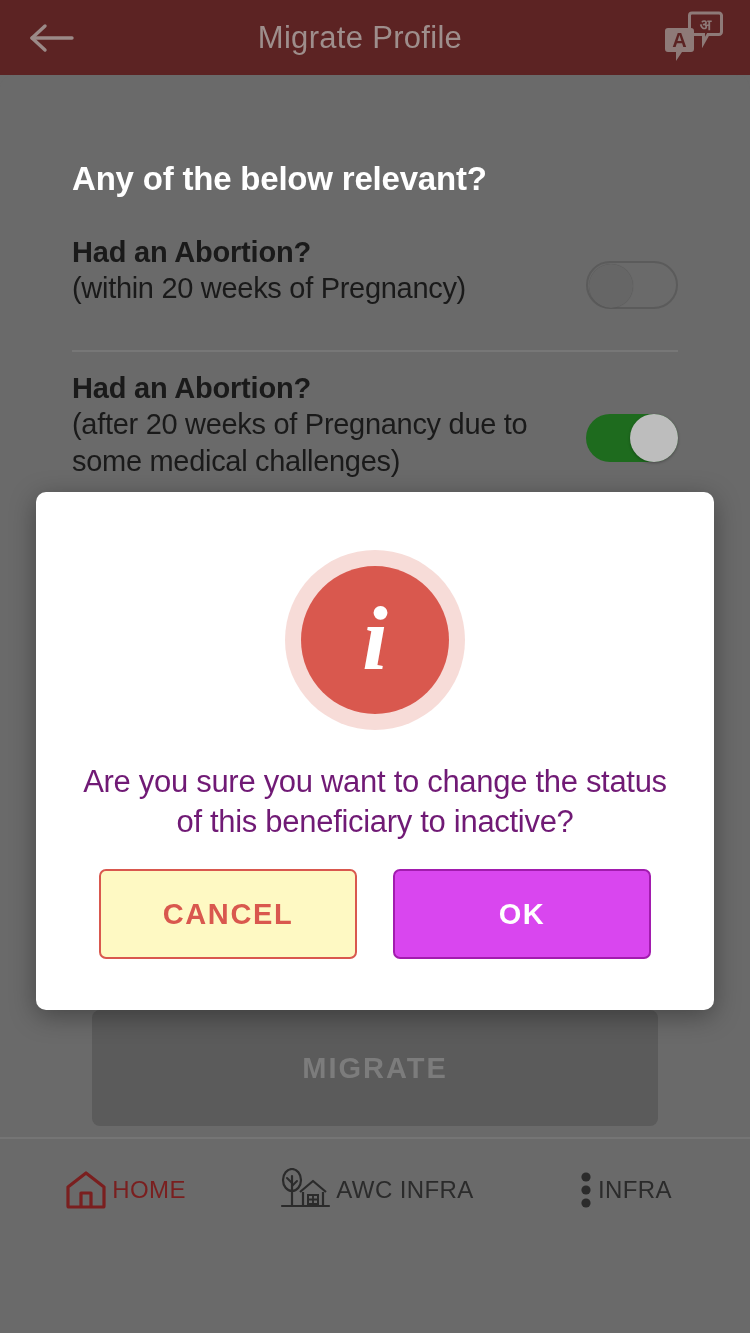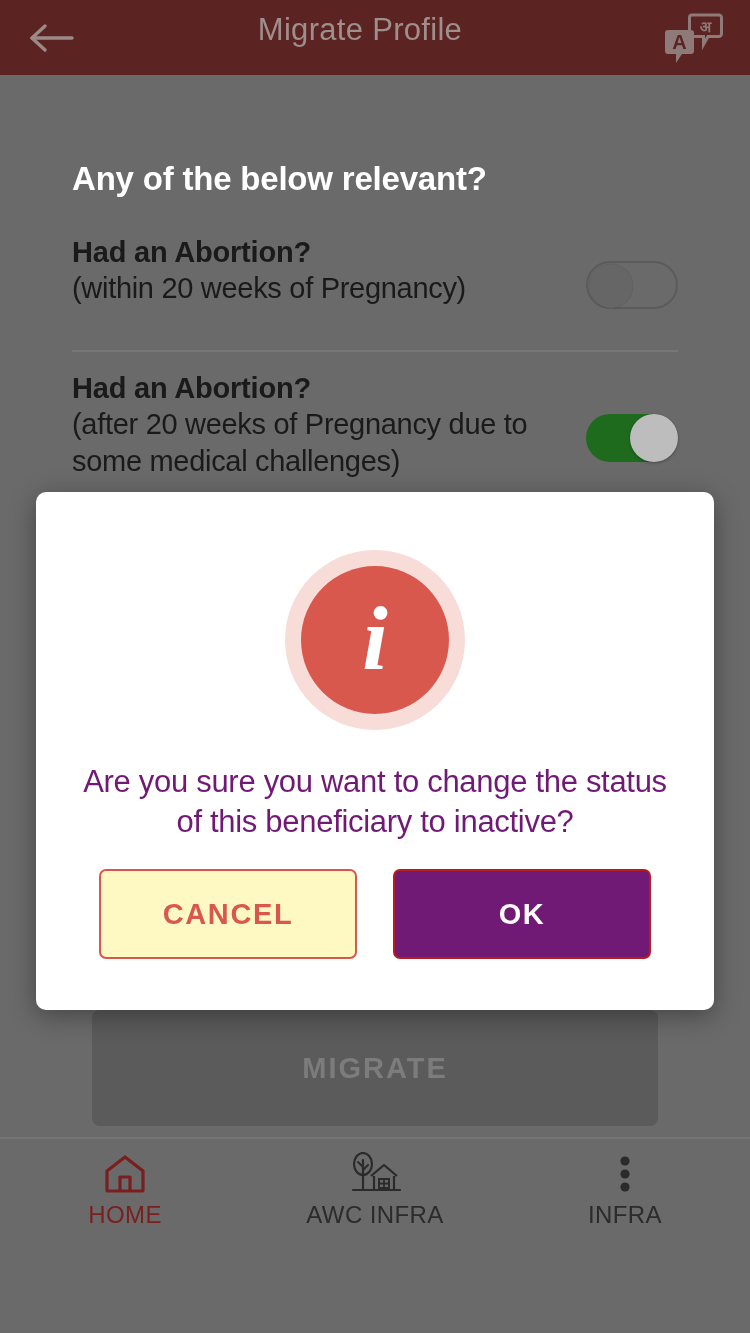--- a/index.html
+++ b/index.html
@@ -23,21 +23,22 @@
     inset: 0;
   }
 
   
   .header {
     position: absolute;
     top: 0; left: 0;
     width: 750px; height: 75px;
     background: #5c2323;
     display: flex;
-    padding: 12px 26px;
+    align-items: center;
+    padding: 0 26px;
   }
   .back-arrow {
     width: 52px; height: 52px;
     display: flex; align-items: center; justify-content: center;
     flex: 0 0 auto;
   }
   .back-arrow svg { display: block; }
   .header-title {
     flex: 1 1 auto;
     text-align: center;
@@ -147,21 +148,21 @@
     position: absolute;
     bottom: 0; left: 0;
     width: 750px; height: 98px;
     background: #6a6a6a;
     border-top: 2px solid #757575;
     display: flex;
   }
   .nav-item {
     flex: 1 1 0;
     display: flex;
-    flex-direction: column;
+    flex-direction: row;
     align-items: center;
     justify-content: center;
     gap: 4px;
     padding-top: 6px;
   }
   .nav-icon { height: 46px; display: flex; align-items: center; justify-content: center; }
   .nav-label {
     font-size: 24px;
     color: #2b2b2b;
     letter-spacing: 0.4px;
@@ -230,22 +231,22 @@
     font-weight: bold;
     letter-spacing: 1.6px;
     cursor: pointer;
   }
   .btn-cancel {
     background: #fef9c3;
     border: 2px solid #d9584e;
     color: #d9584e;
   }
   .btn-ok {
-    background: #701a75;
-    border: 2px solid #b91c1c;
+    background: #d946ef;
+    border: 2px solid #a21caf;
     color: #ffffff;
   }
 </style>
 </head>
 <body>
 
 <div class="phone">
 
   <div class="app-layer">
 

